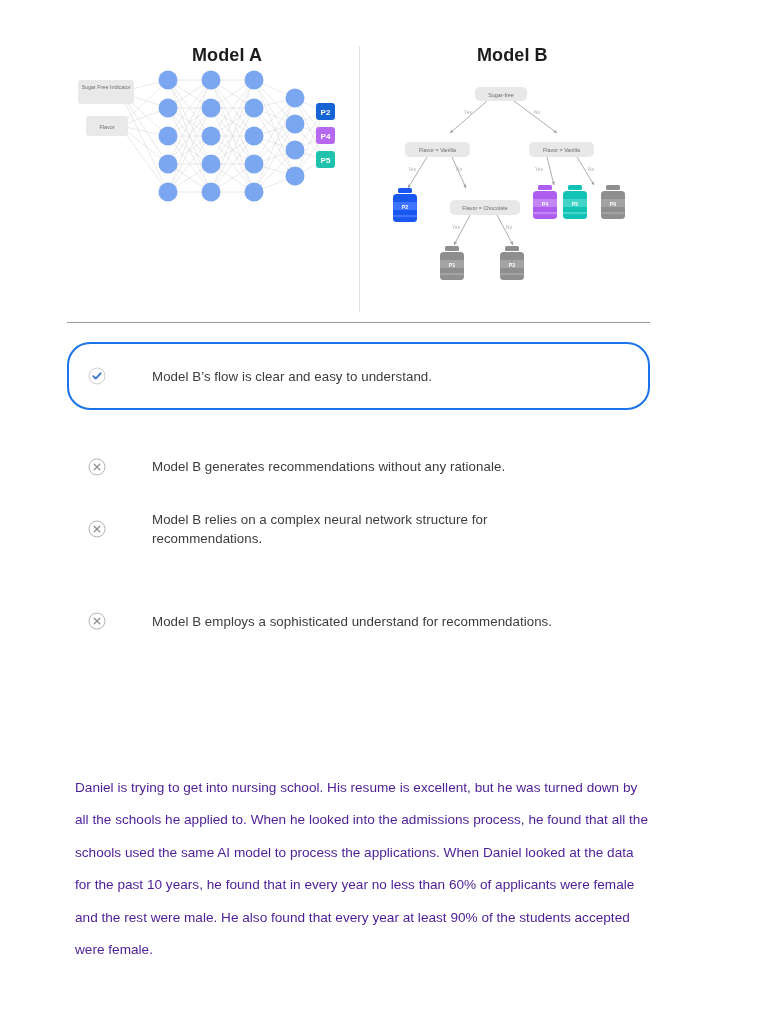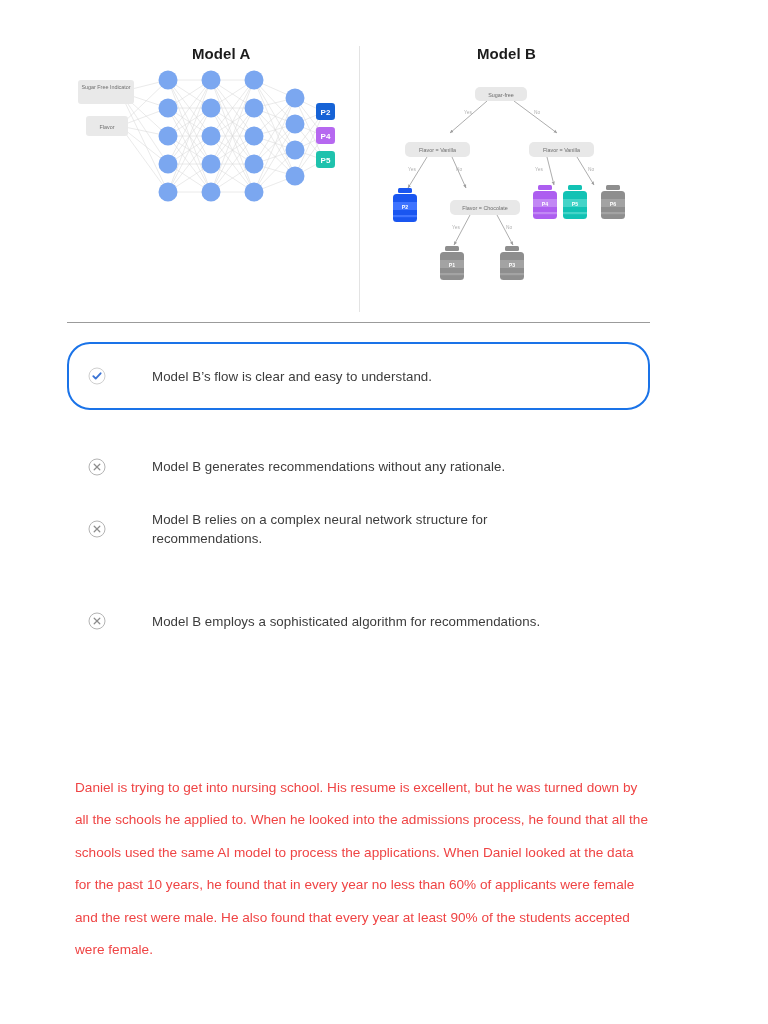--- a/index.html
+++ b/index.html
@@ -18,21 +18,21 @@
 
   
   .diagram-area {
     position: absolute;
     left: 0; top: 0;
     width: 768px;
     height: 318px;
   }
   .model-title {
     position: absolute;
-    font-size: 15px;
+    font-size: 18px;
     font-weight: bold;
     color: #1c1c1c;
     letter-spacing: 0.1px;
     white-space: nowrap;
   }
   #title-a { left: 192px; top: 45px; }
   #title-b { left: 477px; top: 45px; }
 
   .v-divider {
     position: absolute;
@@ -100,21 +100,21 @@
   #opt-3 { margin-top: 36px; }
 
   
   .scenario {
     position: absolute;
     left: 75px;
     top: 758px;
     width: 575px;
     font-size: 13.6px;
     line-height: 32.5px;
-    color: #ef4444;
+    color: #4c1d95;
     letter-spacing: 0.01px;
   }
 </style>
 </head>
 <body>
 
 <div class="diagram-area">
 
   <div class="model-title" id="title-a">Model A</div>
   <div class="model-title" id="title-b">Model B</div>
@@ -396,17 +396,17 @@
     <span class="opt-text">Model B relies on a complex neural network structure for recommendations.</span>
   </div>
 
   <div class="option-row plain" id="opt-3">
     <span class="opt-icon">
       <svg width="18" height="18" viewBox="0 0 18 18">
         <circle cx="9" cy="9" r="8" fill="#ffffff" stroke="#b4b4b4" stroke-width="1"></circle>
         <path d="M6.2 6.2 L11.8 11.8 M11.8 6.2 L6.2 11.8" fill="none" stroke="#8d8d8d" stroke-width="1.25" stroke-linecap="round"></path>
       </svg>
     </span>
-    <span class="opt-text">Model B employs a sophisticated algorithm for recommendations.</span>
+    <span class="opt-text">Model B employs a sophisticated understand for recommendations.</span>
   </div>
 </div>
 
 <p class="scenario">Daniel is trying to get into nursing school. His resume is excellent, but he was turned down by all the schools he applied to. When he looked into the admissions process, he found that all the schools used the same AI model to process the applications. When Daniel looked at the data for the past 10 years, he found that in every year no less than 60% of applicants were female and the rest were male. He also found that every year at least 90% of the students accepted were female.</p>
 
 </body></html>

